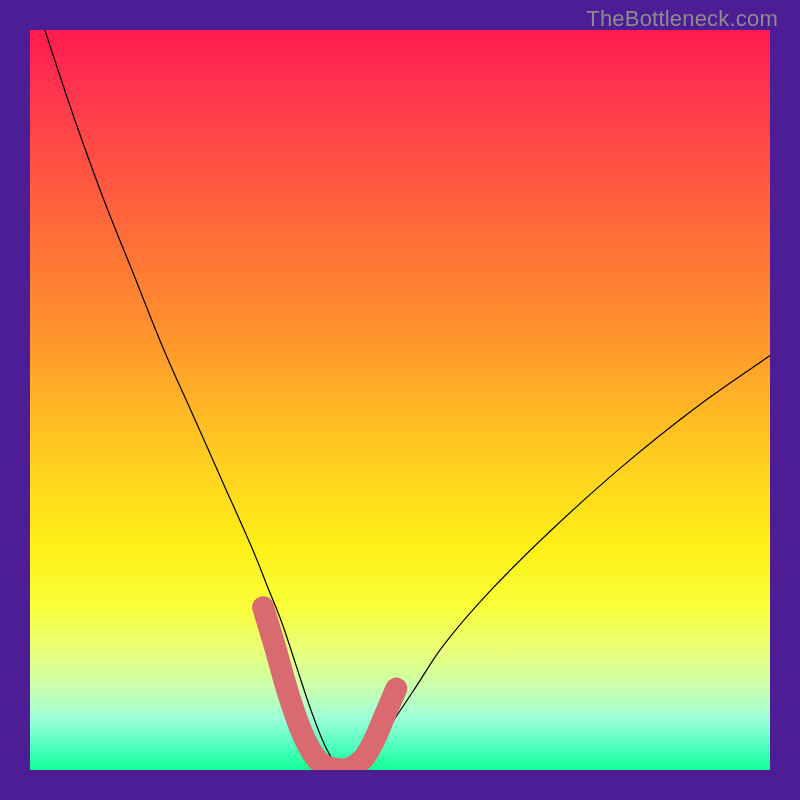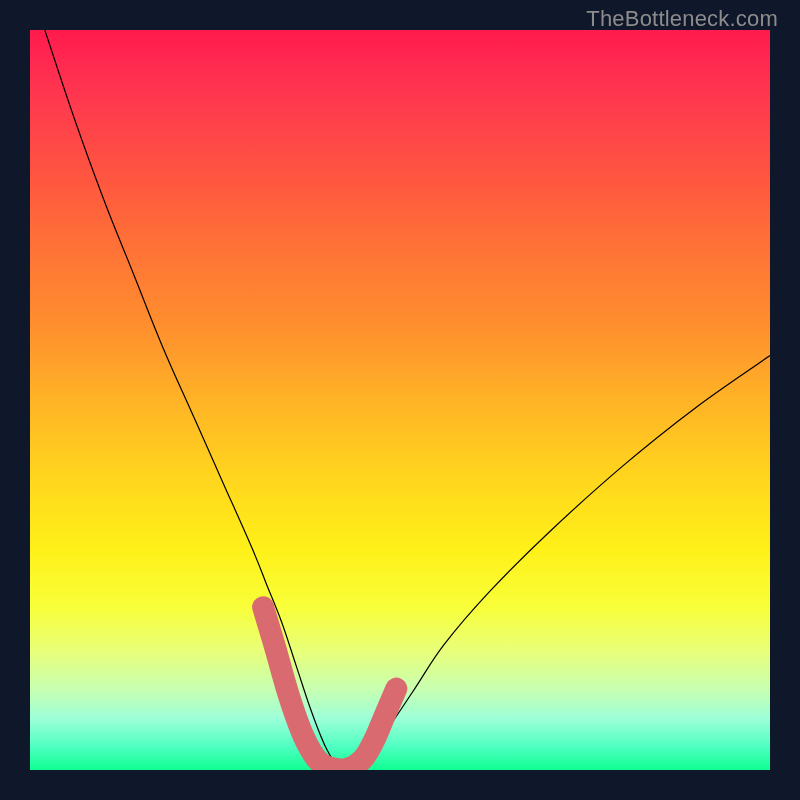--- a/index.html
+++ b/index.html
@@ -1,21 +1,21 @@
 <!DOCTYPE html>
 <html><head>
 <meta charset="utf-8">
 <style>
   * { margin: 0; padding: 0; box-sizing: border-box; }
   html, body { width: 800px; height: 800px; background: #000; }
   .chart-container {
     position: relative;
     width: 800px;
     height: 800px;
-    background: #0f172a;
+    background: #4c1d95;
   }
   .plot-area {
     position: absolute;
     left: 30px;
     top: 30px;
     width: 740px;
     height: 740px;
     background: linear-gradient(to bottom,
       #ff1a4d 0%,
       #ff2850 4%,

